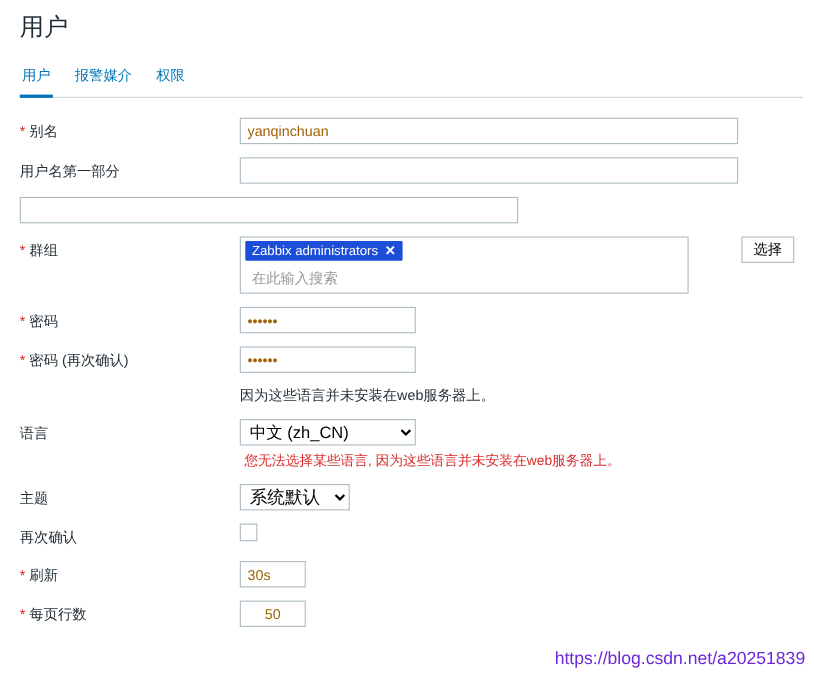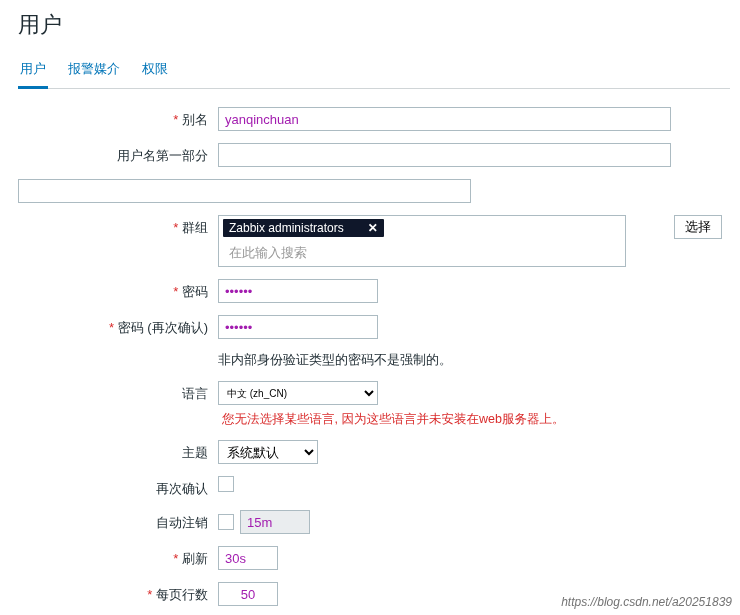--- a/index.html
+++ b/index.html
@@ -4,43 +4,43 @@
   <style>
     * { box-sizing: border-box; margin: 0; padding: 0; }
     body { font-family: Arial, "Microsoft YaHei", sans-serif; font-size: 13px; color: #1f2c33; background: #fff; width: 740px; }
     .page-header { padding: 10px 18px 12px; font-size: 22px; color: #1f2c33; font-weight: 400; }
     .tabs { border-bottom: 1px solid #d0d5d7; margin: 0 10px 0 18px; }
     .tabs ul { list-style: none; display: flex; gap: 18px; }
     .tabs li { padding: 8px 2px; cursor: pointer; color: #0275b8; font-size: 13px; }
     .tabs li.active { border-bottom: 3px solid #0275b8; margin-bottom: -1px; font-weight: 400; }
     .form-wrap { padding: 18px 18px 14px 18px; }
     .row { display: flex; align-items: flex-start; margin-bottom: 12px; }
-    .row-label { width: 200px; text-align: right; padding-right: 10px; padding-top: 4px; font-size: 13px; color: #1f2c33; }
+    .row-label { width: 200px; padding-right: 10px; padding-top: 4px; font-size: 13px; color: #1f2c33; }
     .req::before { content: "* "; color: #d92b2b; }
     .row-content { flex: 1; display: flex; align-items: center; flex-wrap: wrap; gap: 6px; }
-    input[type="text"], input[type="password"] { border: 1px solid #acbbc2; height: 24px; padding: 2px 6px; font-size: 13px; color: #a21caf; background: #fff; }
+    input[type="text"], input[type="password"] { border: 1px solid #acbbc2; height: 24px; padding: 2px 6px; font-size: 13px; color: #a16207; background: #fff; }
     input[type="text"]:disabled { background: #eaedef; }
     .w-full { width: 453px; }
     .w-pass { width: 160px; }
-    .w-sel1 { width: 160px; height: 24px; border: 1px solid #acbbc2; background: #fff; font-size: 10px; padding: 1px 4px; }
-    .w-sel2 { width: 100px; height: 24px; border: 1px solid #acbbc2; background: #fff; font-size: 13px; padding: 1px 4px; }
+    .w-sel1 { width: 160px; height: 24px; border: 1px solid #acbbc2; background: #fff; font-size: 15px; padding: 1px 4px; }
+    .w-sel2 { width: 100px; height: 24px; border: 1px solid #acbbc2; background: #fff; font-size: 16px; padding: 1px 4px; }
     .w-num1 { width: 60px; }
     .w-num2 { width: 60px; text-align: center; }
     .chk { width: 16px; height: 16px; border: 1px solid #acbbc2; background: #fff; display: inline-block; }
     .info-text { font-size: 13px; color: #1f2c33; }
     .warn-text { font-size: 12.5px; color: #d92b2b; padding-left: 4px; }
     .group-box { width: 408px; border: 1px solid #acbbc2; padding: 3px 4px 2px 4px; min-height: 44px; }
-    .tag { display: inline-flex; align-items: flex-start; background: #0f172a; color: #fff; font-size: 12px; padding: 2px 6px; gap: 24px; border-radius: 1px; }
+    .tag { display: inline-flex; align-items: flex-start; background: #1d4ed8; color: #fff; font-size: 12px; padding: 2px 6px; gap: 6px; border-radius: 1px; }
     .tag .x { cursor: pointer; font-weight: bold; }
     .group-search { border: none !important; width: 100%; margin-top: 3px; color: #768d99; height: 18px; padding: 0; }
     .group-search::placeholder { color: #999; }
     .btn-sel { height: 24px; border: 1px solid #acbbc2; background: #fff; padding: 0 10px; font-size: 13px; cursor: pointer; margin-left: auto; }
     .spacer { flex: 1; }
     .disabled-inp { width: 70px; background: #eaedef; color: #a0a8ad; }
-    .watermark { position: absolute; right: 8px; bottom: 6px; color: #737373; font-size: 12px; pointer-events: none; font-style: italic; }
+    .watermark { position: absolute; right: 8px; bottom: 6px; color: #6d28d9; font-size: 16px; pointer-events: none; }
     .page { position: relative; width: 740px; height: 615px; overflow: hidden; }
   </style>
 </head>
 <body>
 <div class="page">
 
 <div class="page-header">用户</div>
 
 <nav class="tabs">
   <ul>
@@ -97,21 +97,21 @@
   <div class="row">
     <div class="row-label req">密码 (再次确认)</div>
     <div class="row-content">
       <input type="password" class="w-pass" value="••••••" style="">
     </div>
   </div>
 
   <div class="row">
     <div class="row-label"></div>
     <div class="row-content">
-      <span class="info-text">非内部身份验证类型的密码不是强制的。</span>
+      <span class="info-text">因为这些语言并未安装在web服务器上。</span>
     </div>
   </div>
 
   <div class="row">
     <div class="row-label">语言</div>
     <div class="row-content">
       <select class="w-sel1">
         <option>中文 (zh_CN)</option>
       </select>
       <span class="warn-text">您无法选择某些语言, 因为这些语言并未安装在web服务器上。</span>
@@ -127,27 +127,20 @@
     </div>
   </div>
 
   <div class="row">
     <div class="row-label">再次确认</div>
     <div class="row-content">
       <span class="chk"></span>
     </div>
   </div>
 
-  <div class="row">
-    <div class="row-label">自动注销</div>
-    <div class="row-content">
-      <span class="chk"></span>
-      <input type="text" class="disabled-inp" disabled="" value="15m" style="">
-    </div>
-  </div>
 
   <div class="row">
     <div class="row-label req">刷新</div>
     <div class="row-content">
       <input type="text" class="w-num1" value="30s" style="">
     </div>
   </div>
 
   <div class="row">
     <div class="row-label req">每页行数</div>

